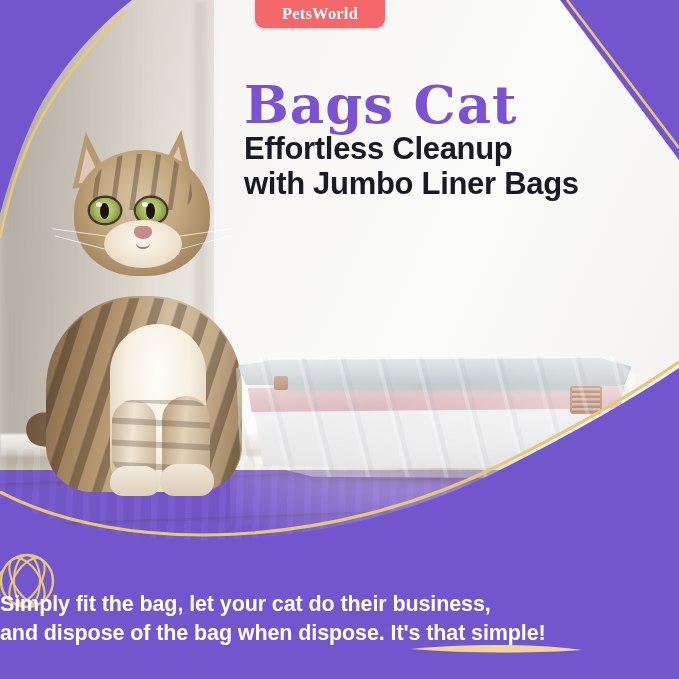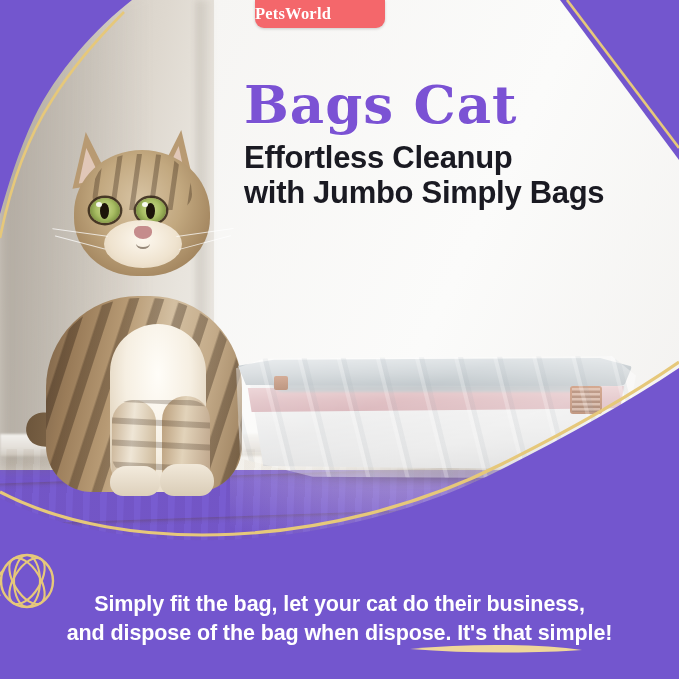--- a/index.html
+++ b/index.html
@@ -236,21 +236,21 @@
     filter:blur(4px);
   }
 
   
   .frame-svg{position:absolute;inset:0;width:679px;height:679px;}
 
   
   .logo{
     position:absolute;left:255px;top:0;width:130px;height:28px;
     background:#f4676b;border-radius:0 0 9px 9px;
-    display:flex;align-items:center;justify-content:flex-start;
+    display:flex;align-items:center;justify-content:center;
     box-shadow:0 1px 3px rgba(0,0,0,.18);
   }
   .logo span{
     font-family:"Liberation Serif",serif;font-weight:700;font-size:16.5px;
     color:#ffffff;letter-spacing:.2px;
   }
 
   .headline-block{position:absolute;left:244px;top:78px;width:424px;}
   .h-happy{
     font-family:"DejaVu Serif","Liberation Serif",serif;
@@ -261,27 +261,26 @@
   }
   .h-clean{
     font-family:"Liberation Sans",sans-serif;
     font-weight:700;font-size:47px;line-height:1.06;
     color:#15131f;letter-spacing:-.5px;margin-top:4px;
     white-space:nowrap;
   }
   .sub{
     font-family:"Liberation Sans",sans-serif;
     font-weight:700;font-size:31px;line-height:1.14;
-    color:#1a1a22;letter-spacing:-.3px;margin-top:9px;
+    color:#1a1a22;letter-spacing:-.3px;
     white-space:nowrap;
   }
 
   .caption{
     position:absolute;left:0;top:590px;width:679px;
-    text-align:center;
     font-family:"Liberation Sans",sans-serif;
     font-weight:700;font-size:21.5px;line-height:1.34;
     color:#ffffff;letter-spacing:-.1px;
   }
   .caption .l2{display:block;}
 
   .yarn{position:absolute;left:-6px;top:548px;width:66px;height:66px;}
 </style>
 </head>
 <body>
@@ -367,21 +366,21 @@
     <path d="M10,22 C2,28 0,40 6,48" fill="none" stroke="#e6c87a" stroke-width="2.2"></path>
   </svg>
 
   <div class="logo">
     <span>PetsWorld</span>
   </div>
 
   <div class="headline-block">
     <div class="h-happy">Bags Cat</div>
     <div class="sub">Effortless Cleanup</div>
-    <div class="sub" style="margin-top:0;">with Jumbo Simply Bags</div>
+    <div class="sub" style="margin-top:0;">with Jumbo Liner Bags</div>
   </div>
 
   <div class="caption">
     <span>Simply fit the bag, let your cat do their business,</span>
     <span class="l2">and dispose of the bag when dispose. It's that simple!</span>
   </div>
 
 </div>
 
 </body></html>

